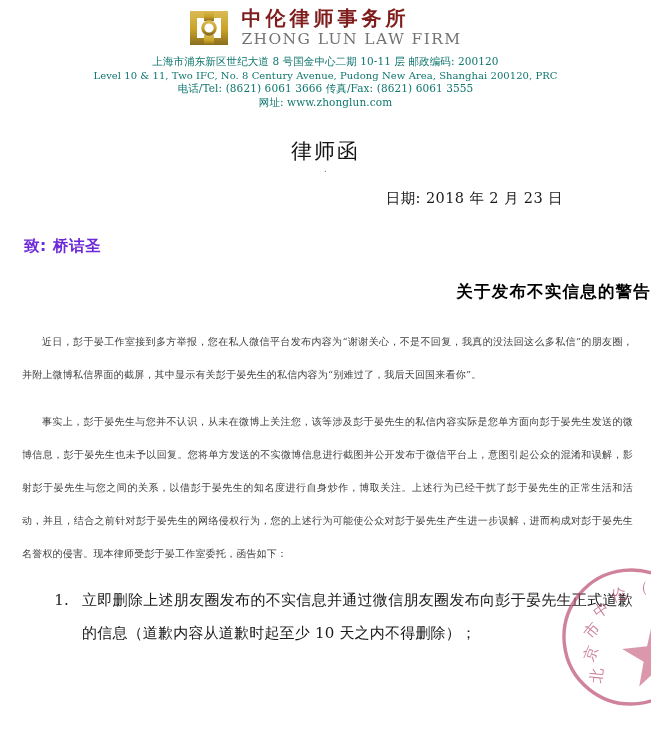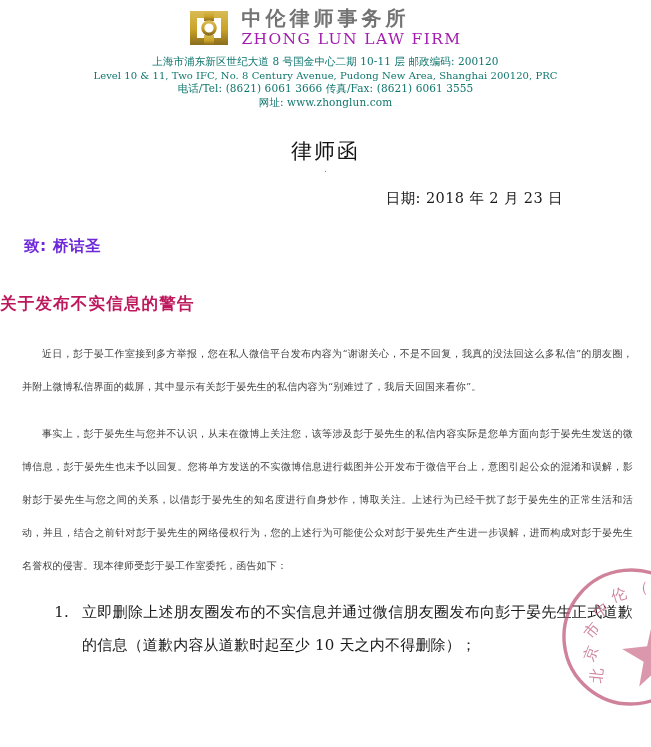--- a/index.html
+++ b/index.html
@@ -39,30 +39,30 @@
   .brand-text {
     display: flex;
     flex-direction: column;
     justify-content: center;
     line-height: 1;
   }
   .brand-cn {
     font-family: "DejaVu Serif", "Liberation Serif", serif;
     font-size: 20px;
     letter-spacing: 4px;
-    color: #737373;
+    color: #7f1d1d;
     font-weight: 600;
     height: 22px;
     line-height: 22px;
   }
   .brand-en {
     font-family: "DejaVu Serif", "Liberation Serif", serif;
     font-size: 15.5px;
     letter-spacing: 1.4px;
-    color: #a21caf;
+    color: #737373;
     height: 19px;
     line-height: 19px;
     margin-top: 1px;
   }
 
   .addr-block {
     margin-top: 5px;
     text-align: center;
     color: #0f766e;
   }
@@ -114,26 +114,26 @@
     padding-left: 24px;
     font-size: 15.5px;
     font-weight: 700;
     letter-spacing: 0.6px;
     color: #6d28d9;
     font-family: "DejaVu Sans", "Liberation Sans", sans-serif;
   }
 
   
   .subject {
-    text-align: left;
-    margin-top: 36px;
+    text-align: right;
+    margin-top: 24px;
     font-size: 16.5px;
     font-weight: 700;
     letter-spacing: 1.2px;
-    color: #be185d;
+    color: #000000;
     font-family: "DejaVu Sans", "Liberation Sans", sans-serif;
   }
 
   
   .body-wrap {
     margin-top: 22px;
     padding: 0 18px 0 22px;
   }
   p.para {
     margin: 12px 0 14px 0;

